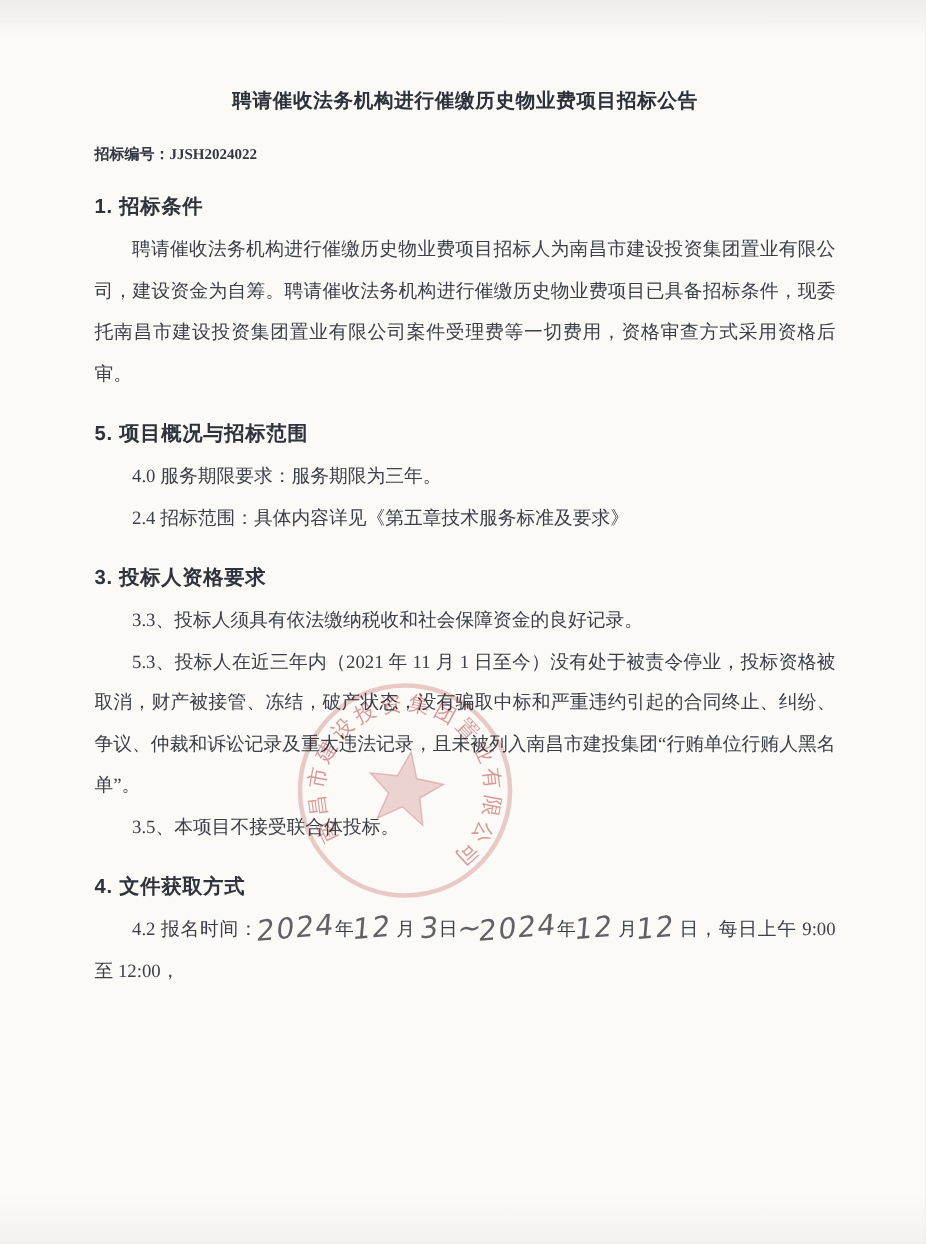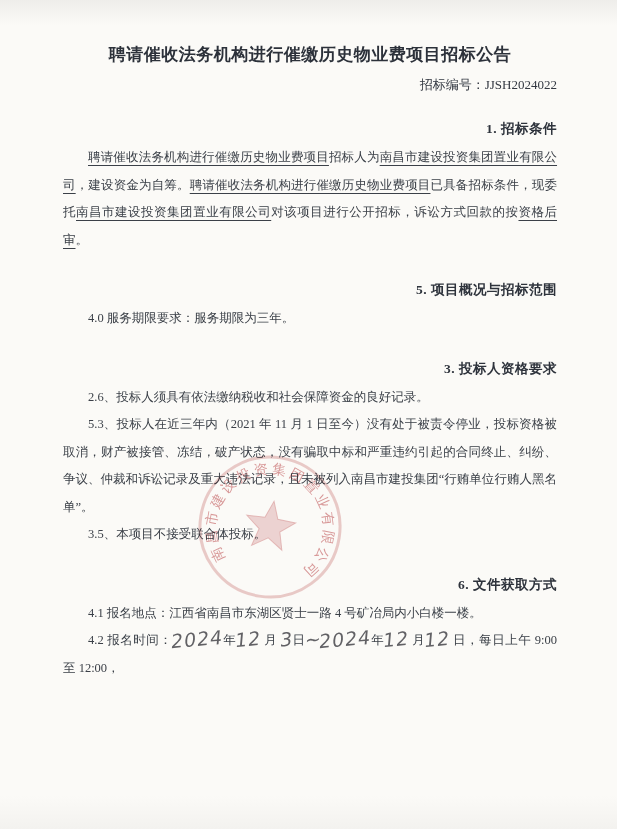--- a/index.html
+++ b/index.html
@@ -8,41 +8,41 @@
     position:relative;
     width:617px; height:829px;
     margin:0 auto;
     background:linear-gradient(180deg,#eeedea 0px,#fbfaf7 26px,#fbfaf7 96%,#f3f2ef 100%);
     overflow:hidden;
     font-family:"Liberation Serif","DejaVu Serif",serif;
     color:#3b4048;
   }
   .content { padding:38px 60px 0 63px; }
   .doc-title {
-    margin:4px; text-align:center;
-    font-size:17px; font-weight:bold; color:#2c313a;
+    margin:16px; text-align:center;
+    font-size:13px; font-weight:bold; color:#2c313a;
     letter-spacing:.5px; line-height:25px;
   }
   .tender-no {
-    margin-top:9px; text-align:right;
-    font-size:13px; font-weight:normal; color:#333842;
+    margin-top:9px; text-align:left;
+    font-size:10px; font-weight:bold; color:#333842;
     line-height:17px;
   }
   .sec-heading {
-    margin:26px 0 6px;
-    font-family:Liberation Serif, serif;
+    margin:16px 0 6px;
+    font-family:Liberation Sans, sans-serif;
     font-size:13.5px; font-weight:bold; color:#2e333c;
-    line-height:19px; letter-spacing:.5px;text-align:right;
+    line-height:19px; letter-spacing:.5px;
   }
   .para {
     margin:0; text-indent:2em; text-align:justify;
     font-size:12.5px; line-height:27.5px;
     word-break:break-all;
   }
-  .para .u { text-decoration:underline; text-underline-offset:4px; text-decoration-thickness:1px; }
+  .para .u { text-underline-offset:4px; text-decoration-thickness:1px; }
   .para .hw {
     display:inline-block;
     font-family:"DejaVu Sans",sans-serif;
     font-size:19px; line-height:10px;
     color:#4d4d52; opacity:.88;
     transform:rotate(-5deg) skewX(-10deg);
     margin:0 -1px; position:relative; top:2px;
     letter-spacing:1px; text-indent:0;
   }
   .seal {
@@ -56,38 +56,38 @@
 <body>
 
 <div class="page">
   <div class="content">
 
     <h1 class="doc-title">聘请催收法务机构进行催缴历史物业费项目招标公告</h1>
     <div class="tender-no">招标编号：JJSH2024022</div>
 
     <div>
       <h2 class="sec-heading">1. 招标条件</h2>
-      <p class="para"><span class="u">聘请催收法务机构进行催缴历史物业费项目</span><span>招标人为</span><span class="u">南昌市建设投资集团置业有限公司</span><span>，建设资金为自筹。</span><span class="u">聘请催收法务机构进行催缴历史物业费项目</span><span>已具备招标条件，现委托</span><span class="u">南昌市建设投资集团置业有限公司</span><span>对该项目进行公开招标，诉讼方式回款的按</span><span class="u">资格后审</span><span>。</span></p>
+      <p class="para"><span class="u">聘请催收法务机构进行催缴历史物业费项目</span><span>招标人为</span><span class="u">南昌市建设投资集团置业有限公司</span><span>，建设资金为自筹。</span><span class="u">聘请催收法务机构进行催缴历史物业费项目</span><span>已具备招标条件，现委托</span><span class="u">南昌市建设投资集团置业有限公司</span><span>案件受理费等一切费用，资格审查方式采用</span><span class="u">资格后审</span><span>。</span></p>
     </div>
 
     <div>
       <h2 class="sec-heading">5. 项目概况与招标范围</h2>
       <p class="para"><span>4.0 服务期限要求：服务期限为三年。</span></p>
+      <p class="para"><span>2.4 招标范围：具体内容详见《第五章技术服务标准及要求》</span></p>
     </div>
 
     <div>
       <h2 class="sec-heading">3. 投标人资格要求</h2>
-      <p class="para"><span>2.6、投标人须具有依法缴纳税收和社会保障资金的良好记录。</span></p>
+      <p class="para"><span>3.3、投标人须具有依法缴纳税收和社会保障资金的良好记录。</span></p>
       <p class="para"><span>5.3、投标人在近三年内（2021 年 11 月 1 日至今）没有处于被责令停业，投标资格被取消，财产被接管、冻结，破产状态，没有骗取中标和严重违约引起的合同终止、纠纷、争议、仲裁和诉讼记录及重大违法记录，且未被列入南昌市建投集团“行贿单位行贿人黑名单”。</span></p>
       <p class="para"><span>3.5、本项目不接受联合体投标。</span></p>
     </div>
 
     <div>
-      <h2 class="sec-heading">6. 文件获取方式</h2>
-      <p class="para"><span>4.1 报名地点：江西省南昌市东湖区贤士一路 4 号矿冶局内小白楼一楼。</span></p>
+      <h2 class="sec-heading">4. 文件获取方式</h2>
       <p class="para"><span>4.2 报名时间：</span><span class="hw">2024</span><span>年</span><span class="hw">12</span><span> 月 </span><span class="hw">3</span><span>日</span><span class="hw">~</span><span class="hw">2024</span><span>年</span><span class="hw">12</span><span> 月</span><span class="hw">12</span><span> 日，每日上午 9:00 至 12:00，</span></p>
     </div>
 
   </div>
 
   <svg class="seal" viewBox="0 0 150 150" aria-hidden="true">
     <g opacity="0.6" transform="rotate(9 75 75)">
       <circle cx="75" cy="75" r="70" fill="none" stroke="#c4595c" stroke-width="3" opacity="0.5"></circle>
       <path id="sealArc" d="M 36,113 A 54,54 0 1 1 114,113" fill="none"></path>
       <text font-size="14" fill="#c4595c" letter-spacing="3" font-family="Liberation Serif, DejaVu Serif, serif">

